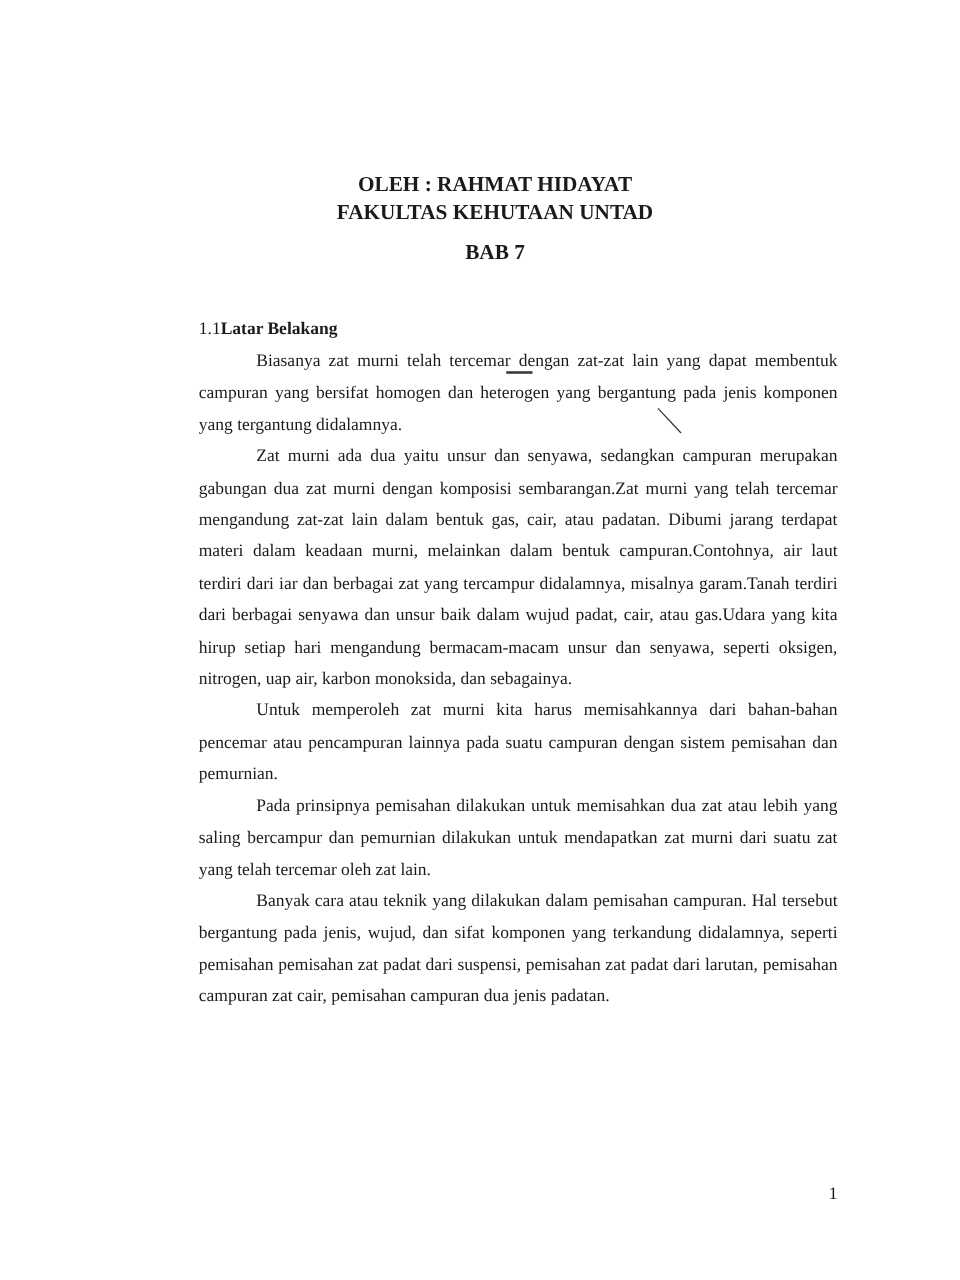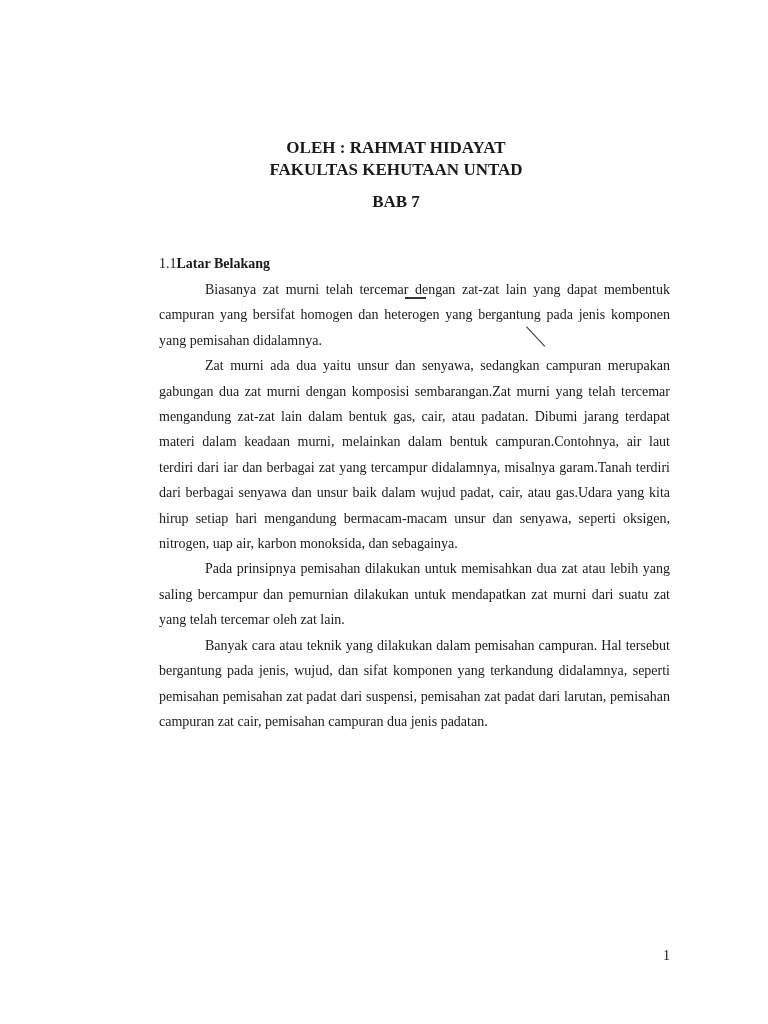--- a/index.html
+++ b/index.html
@@ -32,22 +32,23 @@
 
   <div class="center-block" id="chapter-block">
     <div>BAB 7</div>
   </div>
 
   <div class="section-heading">
     <span class="num">1.1</span><span class="txt">Latar Belakang</span>
   </div>
 
   <div class="body-text">
-    <p>Biasanya zat murni telah tercemar dengan zat-zat lain yang dapat membentuk campuran yang bersifat homogen dan heterogen yang bergantung pada jenis komponen yang pemisahan didalamnya.</p>
+    <p>Biasanya zat murni telah tercemar dengan zat-zat lain yang dapat membentuk campuran yang bersifat homogen dan heterogen yang bergantung pada jenis komponen yang tergantung didalamnya.</p>
     <p>Zat murni ada dua yaitu unsur dan senyawa, sedangkan campuran merupakan gabungan dua zat murni dengan komposisi sembarangan.Zat murni yang telah tercemar mengandung zat-zat lain dalam bentuk gas, cair, atau padatan. Dibumi jarang terdapat materi dalam keadaan murni, melainkan dalam bentuk campuran.Contohnya, air laut terdiri dari iar dan berbagai zat yang tercampur didalamnya, misalnya garam.Tanah terdiri dari berbagai senyawa dan unsur baik dalam wujud padat, cair, atau gas.Udara yang kita hirup setiap hari mengandung bermacam-macam unsur dan senyawa, seperti oksigen, nitrogen, uap air, karbon monoksida, dan sebagainya.</p>
+    <p>Untuk memperoleh zat murni kita harus memisahkannya dari bahan-bahan pencemar atau pencampuran lainnya pada suatu campuran dengan sistem pemisahan dan pemurnian.</p>
     <p>Pada prinsipnya pemisahan dilakukan untuk memisahkan dua zat atau lebih yang saling bercampur dan pemurnian dilakukan untuk mendapatkan zat murni dari suatu zat yang telah tercemar oleh zat lain.</p>
     <p>Banyak cara atau teknik yang dilakukan dalam pemisahan campuran. Hal tersebut bergantung pada jenis, wujud, dan sifat komponen yang terkandung didalamnya, seperti pemisahan pemisahan zat padat dari suspensi, pemisahan zat padat dari larutan, pemisahan campuran zat cair, pemisahan campuran dua jenis padatan.</p>
   </div>
 
   <div class="mark underline-mark"></div>
   <div class="mark slash-mark"></div>
 
   <div class="page-number">1</div>
 </div>
 

